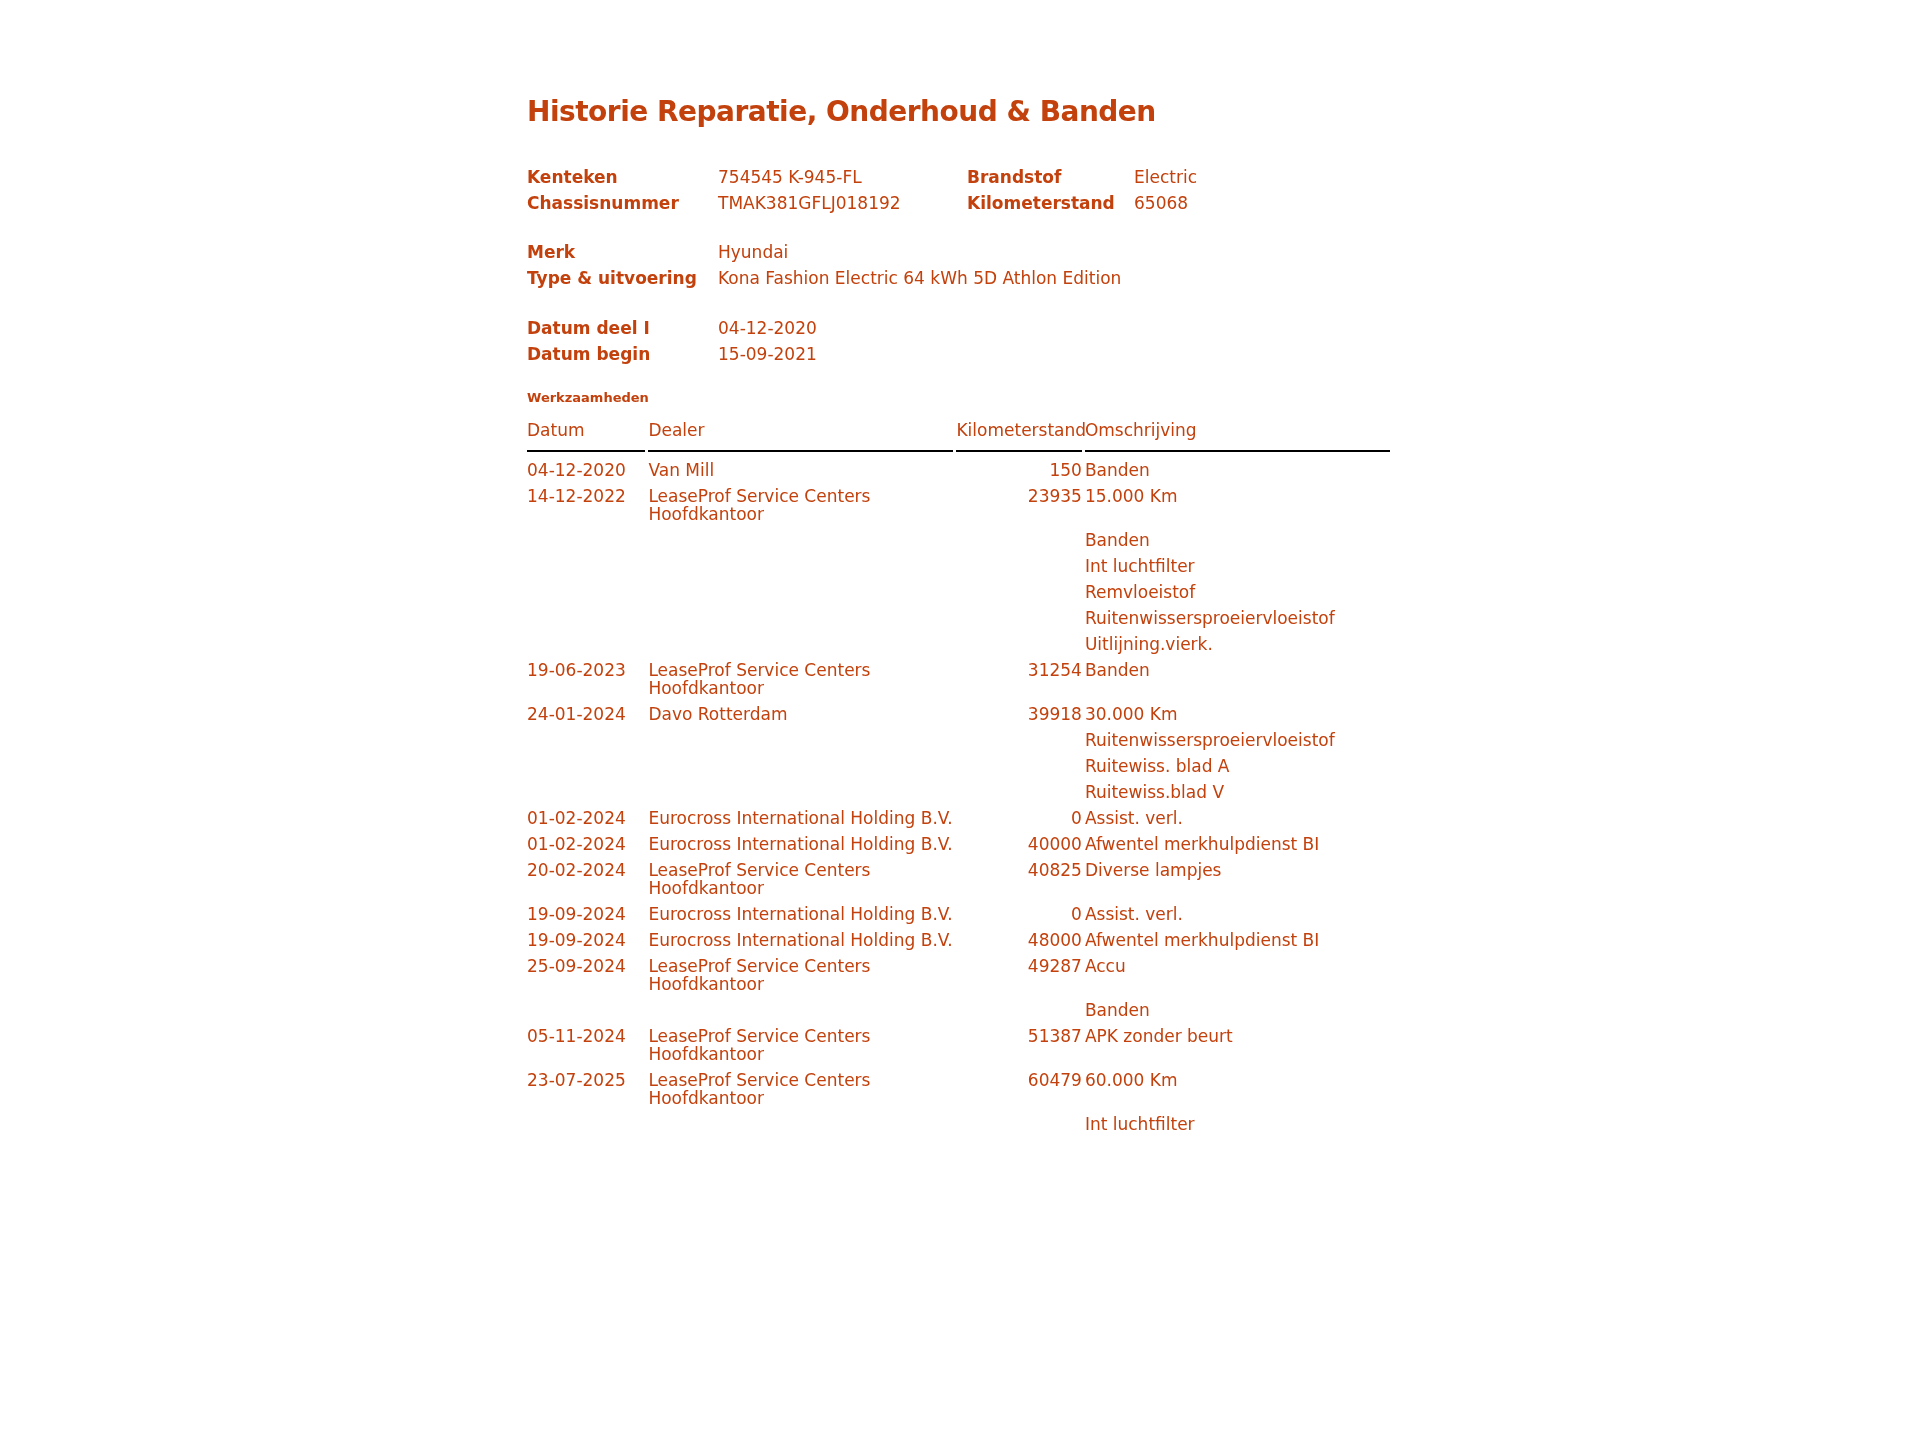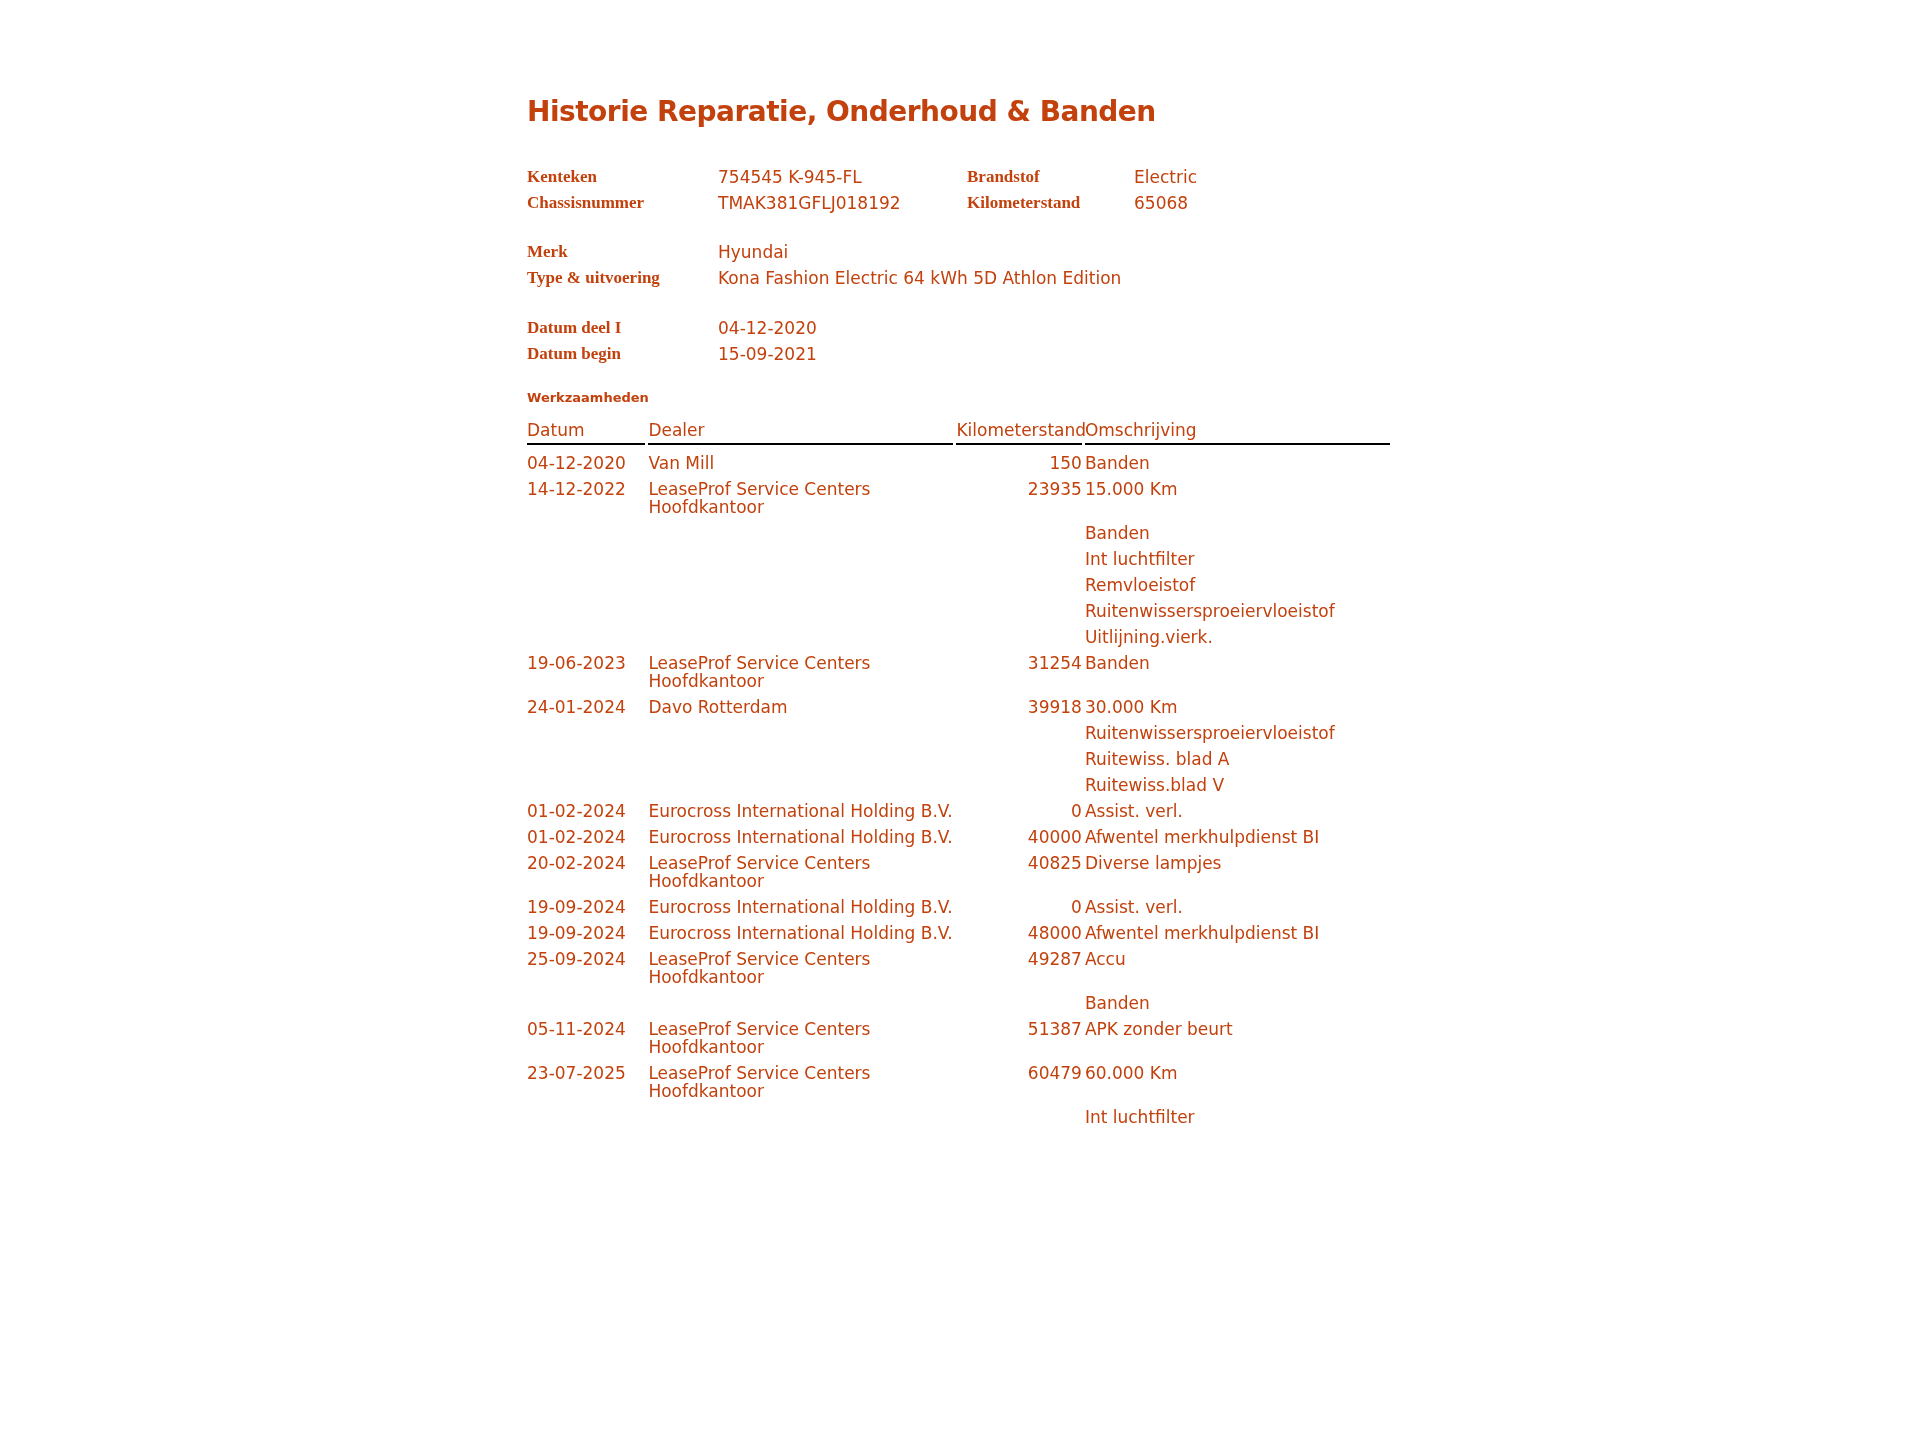--- a/index.html
+++ b/index.html
@@ -22,21 +22,21 @@
     letter-spacing: -0.5px;
     margin: 0 0 36px 0;
     line-height: 32px;
   }
 
   .info-grid {
     display: grid;
     grid-template-columns: 191px 249px 167px 1fr;
     line-height: 26px;
   }
-  .info-grid .lbl { font-weight: bold; font-family: Liberation Serif, serif; }
+  .info-grid .lbl { font-weight: bold; }
   .info-grid .span3 { grid-column: 2 / 5; }
   .grp1 { margin-bottom: 23px; }
   .grp2 { margin-bottom: 24px; }
   .grp3 { margin-bottom: 4px; }
 
   h2.section-heading {
     font-size: 13px;
     font-weight: bold;
     margin: 18px 0 9px 0;
     line-height: 26px;
@@ -46,21 +46,21 @@
     border-collapse: separate;
     border-spacing: 3px 0;
     table-layout: fixed;
     width: 869px;
     margin-left: -3px;
   }
   table.werk th {
     text-align: left;
     font-weight: normal;
     border-bottom: 2px solid #000000;
-    padding: 0 0 3px 0;
+    padding: 0 0 10px 0;
     line-height: 20px;
   }
   table.werk th.km { text-align: right; }
   table.werk td {
     vertical-align: top;
     padding: 0 0 8px 0;
     line-height: 18px;
   }
   table.werk td.km { text-align: right; }
   table.werk tbody tr:first-child td { padding-top: 9px; }

